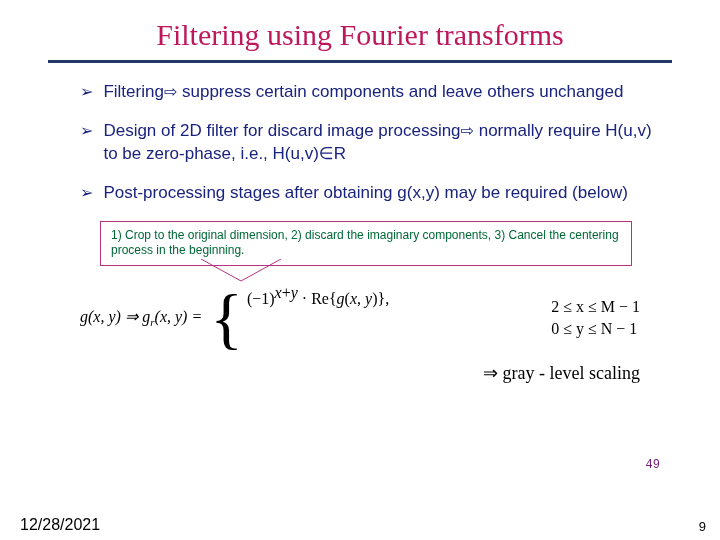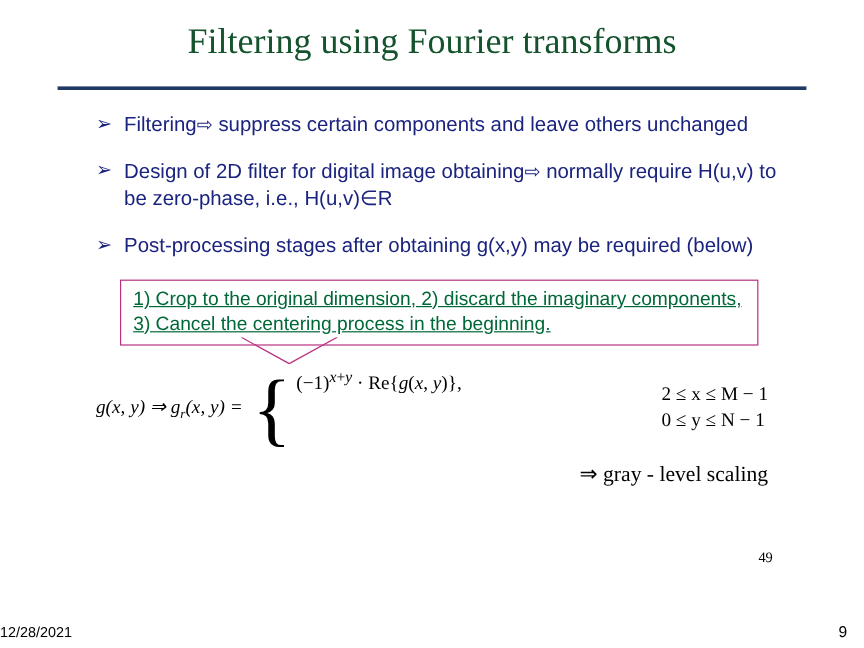--- a/index.html
+++ b/index.html
@@ -8,25 +8,25 @@
     height: 540px;
     background: #ffffff;
     font-family: "Times New Roman", Times, serif;
     position: relative;
     overflow: hidden;
   }
   .slide {
     padding: 18px 40px 0 40px;
   }
   .title {
-    color: #14532d;
+    color: #be185d;
     font-size: 30px;
     font-weight: 400;
     text-align: center;
-    padding-bottom: 20px;
+    padding-bottom: 8px;
   }
   .rule {
     height: 3px;
     background: #1f3864;
     margin: 0 8px 18px 8px;
   }
   .bullets {
     padding: 0 20px 0 40px;
   }
   .bullet {
@@ -49,24 +49,23 @@
     display: inline-block;
     font-size: 16px;
     vertical-align: baseline;
   }
   .boxed {
     border: 1px solid #b83280;
     margin: 6px 48px 0 60px;
     padding: 6px 10px;
     color: #006837;
     font-family: Arial, Helvetica, sans-serif;
-    font-size: 16px;
+    font-size: 12px;
     line-height: 1.3;
     position: relative;
-    text-decoration: underline;
   }
   .callout-line {
     position: absolute;
     left: 100px;
     bottom: -18px;
   }
   .eq-area {
     margin: 18px 40px 0 40px;
     position: relative;
     font-size: 16px;
@@ -90,75 +89,75 @@
     display: flex;
     flex-direction: column;
     justify-content: space-between;
     height: 68px;
   }
   .case-top, .case-bot {
     white-space: nowrap;
     font-size: 16px;
   }
   .sub { font-size: 11px; vertical-align: sub; }
-  .sup { font-size: 13px; vertical-align: super; }
+  .sup { font-size: 16px; vertical-align: super; }
   .ranges {
     margin-left: auto;
     text-align: left;
     font-size: 16px;
     line-height: 1.4;
   }
   .gray-line {
     margin-top: 10px;
     text-align: right;
     font-size: 18px;
   }
   .footer-date {
     position: absolute;
-    left: 0;
+    left: 20px;
     bottom: 6px;
-    font-size: 12px;
+    font-size: 16px;
     font-family: Arial, sans-serif;
     color: #000;
   }
   .footer-page {
     position: absolute;
     right: 14px;
     bottom: 6px;
     font-size: 13px;
     font-family: Arial, sans-serif;
     color: #000;
   }
   .inner-page {
     position: absolute;
-    right: 76px;
+    right: 60px;
     bottom: 68px;
     font-size: 12px;
-    color: #000000;
-    font-family: Liberation Serif, serif;
+    color: #701a75;
+    font-family: Liberation Mono, monospace;
   }
 </style>
 </head>
 <body>
 
 <div class="slide">
   <div class="title">Filtering using Fourier transforms</div>
   <div class="rule"></div>
 
   <div class="bullets">
     <div class="bullet">
       <span class="bullet-marker">➢</span>
       <span class="bullet-text">
         <span>Filtering</span><span class="arrow-sym">⇨</span><span> suppress certain components and leave others unchanged</span>
       </span>
     </div>
     <div class="bullet">
       <span class="bullet-marker">➢</span>
       <span class="bullet-text">
-        <span>Design of 2D filter for digital image obtaining</span><span class="arrow-sym">⇨</span><span> normally require H(u,v) to be zero-phase, i.e., H(u,v)∈R</span>
+        <span>Design of 2D filter for discard image processing</span><span class="arrow-sym">⇨</span><span> normally require H(u,v) to be zero-phase, i.e., H(u,v)∈R</span>
       </span>
     </div>
     <div class="bullet">
       <span class="bullet-marker">➢</span>
       <span class="bullet-text">
         <span>Post-processing stages after obtaining g(x,y) may be required (below)</span>
       </span>
     </div>
   </div>
 

